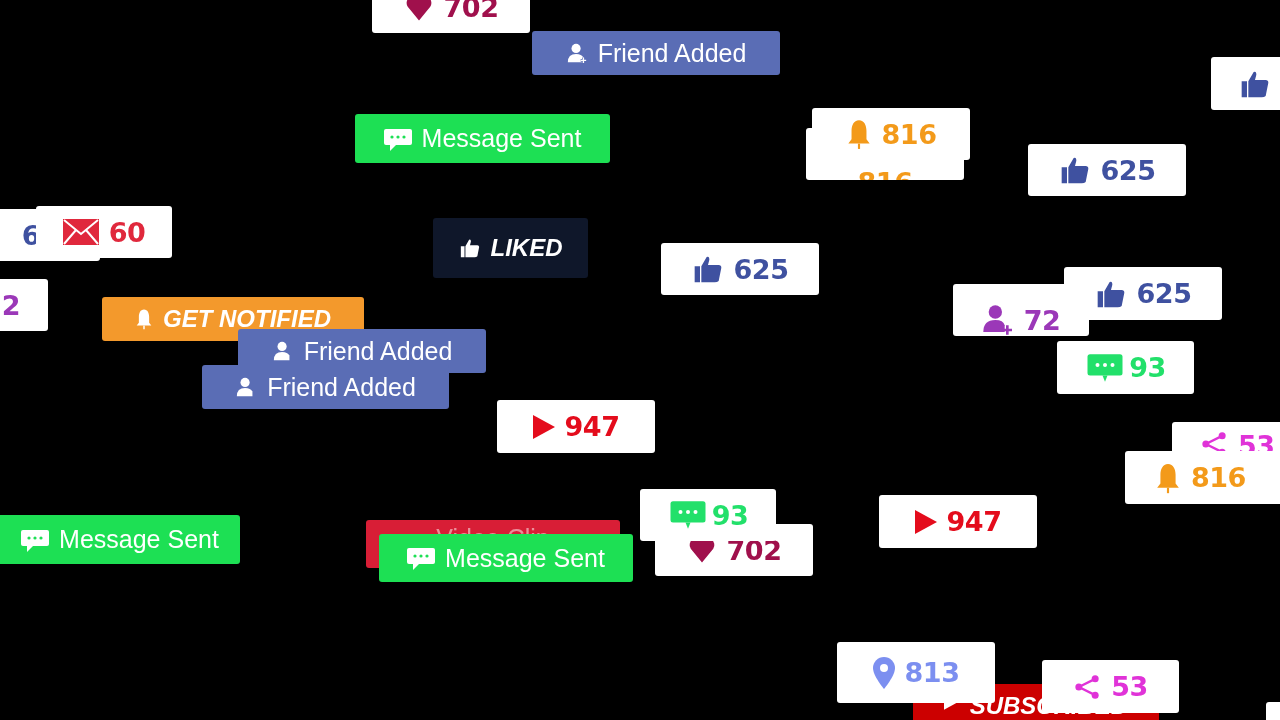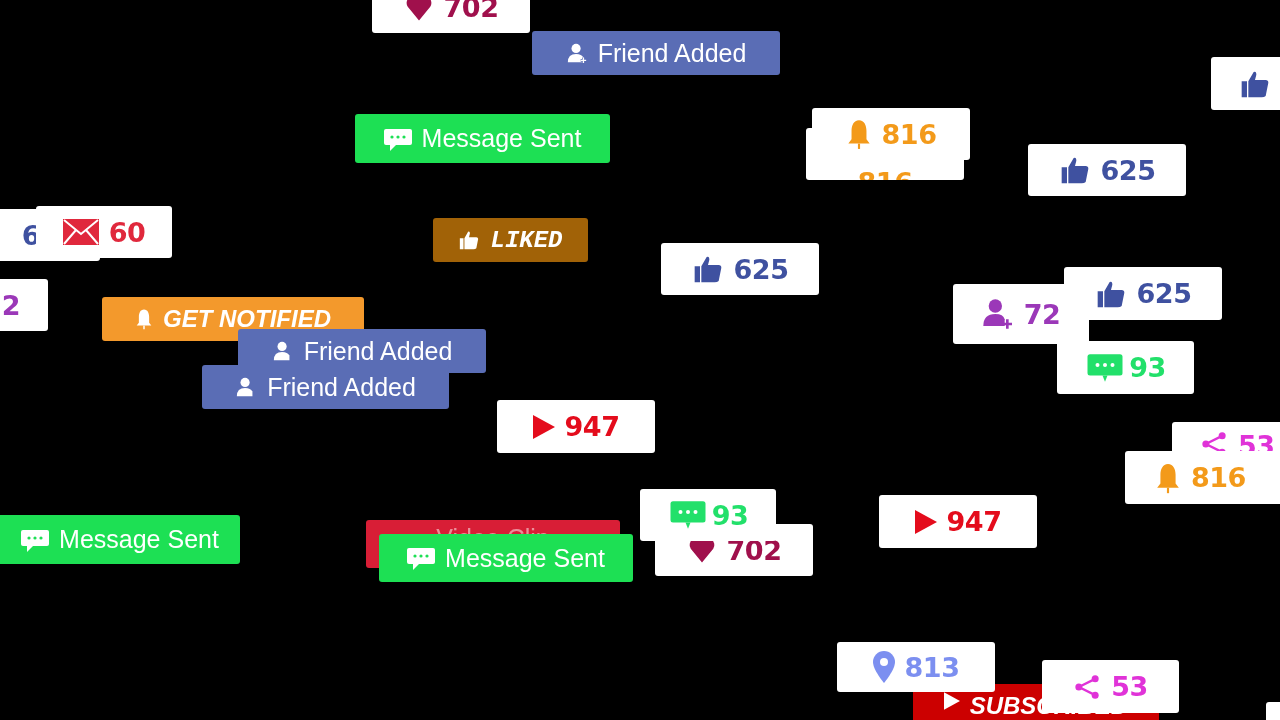--- a/index.html
+++ b/index.html
@@ -87,21 +87,21 @@
 <div class="badge white" style="left:36px;top:206px;width:136px;height:52px;">
   <span class="ico">
       <svg width="36" height="26" viewBox="0 0 36 26">
         <rect x="0" y="0" width="36" height="26" fill="#e0283c"></rect>
         <path d="M1 1 L18 15 L35 1 M1 25 L13 11 M35 25 L23 11" stroke="#fff" stroke-width="2" fill="none"></path>
       </svg>
     </span>
   <span class="count" style="color:#e0283c">60</span>
 </div>
 
-<div class="badge" style="left:433px;top:218px;width:155px;height:44px;background:#a16207;font-family:Liberation Mono, monospace;">
+<div class="badge" style="left:433px;top:218px;width:155px;height:60px;background:#0f172a;">
   <span class="ico">
       <svg width="22" height="22" viewBox="0 0 24 24">
         <path d="M2 10 h4 v12 h-4 Z M7 10 L11 3 Q13 2 13 5 L12 9 L20 9 Q22 9 22 11 L20 21 Q19 22 17 22 L7 22 Z" fill="#fff"></path>
       </svg>
     </span>
   <span class="label italic">LIKED</span>
 </div>
 
 <div class="badge white" style="left:661px;top:243px;width:158px;height:52px;">
   <span class="ico">
@@ -128,21 +128,21 @@
 
 <div class="badge white" style="left:1064px;top:267px;width:158px;height:53px;">
   <span class="ico">
       <svg width="32" height="32" viewBox="0 0 24 24">
         <path d="M2 10 h4 v12 h-4 Z M7 10 L11 3 Q13 2 13 5 L12 9 L20 9 Q22 9 22 11 L20 21 Q19 22 17 22 L7 22 Z" fill="#3f51a0"></path>
       </svg>
     </span>
   <span class="count" style="color:#3f51a0">625</span>
 </div>
 
-<div class="badge white" style="left:953px;top:284px;width:136px;height:60px;">
+<div class="badge white" style="left:953px;top:284px;width:136px;height:52px;align-items:flex-end;">
   <span class="ico">
       <svg width="32" height="32" viewBox="0 0 24 24">
         <circle cx="10" cy="6" r="5" fill="#9b38b8"></circle>
         <path d="M1 21 Q1 12 10 12 Q16 12 17 16 L17 21 Z" fill="#9b38b8"></path>
         <path d="M19 16 v7 M15.5 19.5 h7" stroke="#9b38b8" stroke-width="2"></path>
       </svg>
     </span>
   <span class="count" style="color:#9b38b8">72</span>
 </div>
 
@@ -273,21 +273,21 @@
 
 <div class="badge" style="left:913px;top:684px;width:246px;height:50px;background:#cc0000;align-items:flex-start;padding-top:8px;">
   <span class="ico">
       <svg width="16" height="18" viewBox="0 0 22 24">
         <path d="M0 0 L22 12 L0 24 Z" fill="#fff"></path>
       </svg>
     </span>
   <span class="label italic">SUBSCRIBED</span>
 </div>
 
-<div class="badge white" style="left:837px;top:642px;width:158px;height:50px;">
+<div class="badge white" style="left:837px;top:642px;width:158px;height:61px;">
   <span class="ico">
       <svg width="22" height="32" viewBox="0 0 22 32">
         <path d="M11 0 A11 11 0 0 1 22 11 C22 19 11 32 11 32 C11 32 0 19 0 11 A11 11 0 0 1 11 0 Z" fill="#7c8ff0"></path>
         <circle cx="11" cy="11" r="4" fill="#fff"></circle>
       </svg>
     </span>
   <span class="count" style="color:#7c8ff0">813</span>
 </div>
 
 <div class="badge white" style="left:1042px;top:660px;width:137px;height:53px;">

